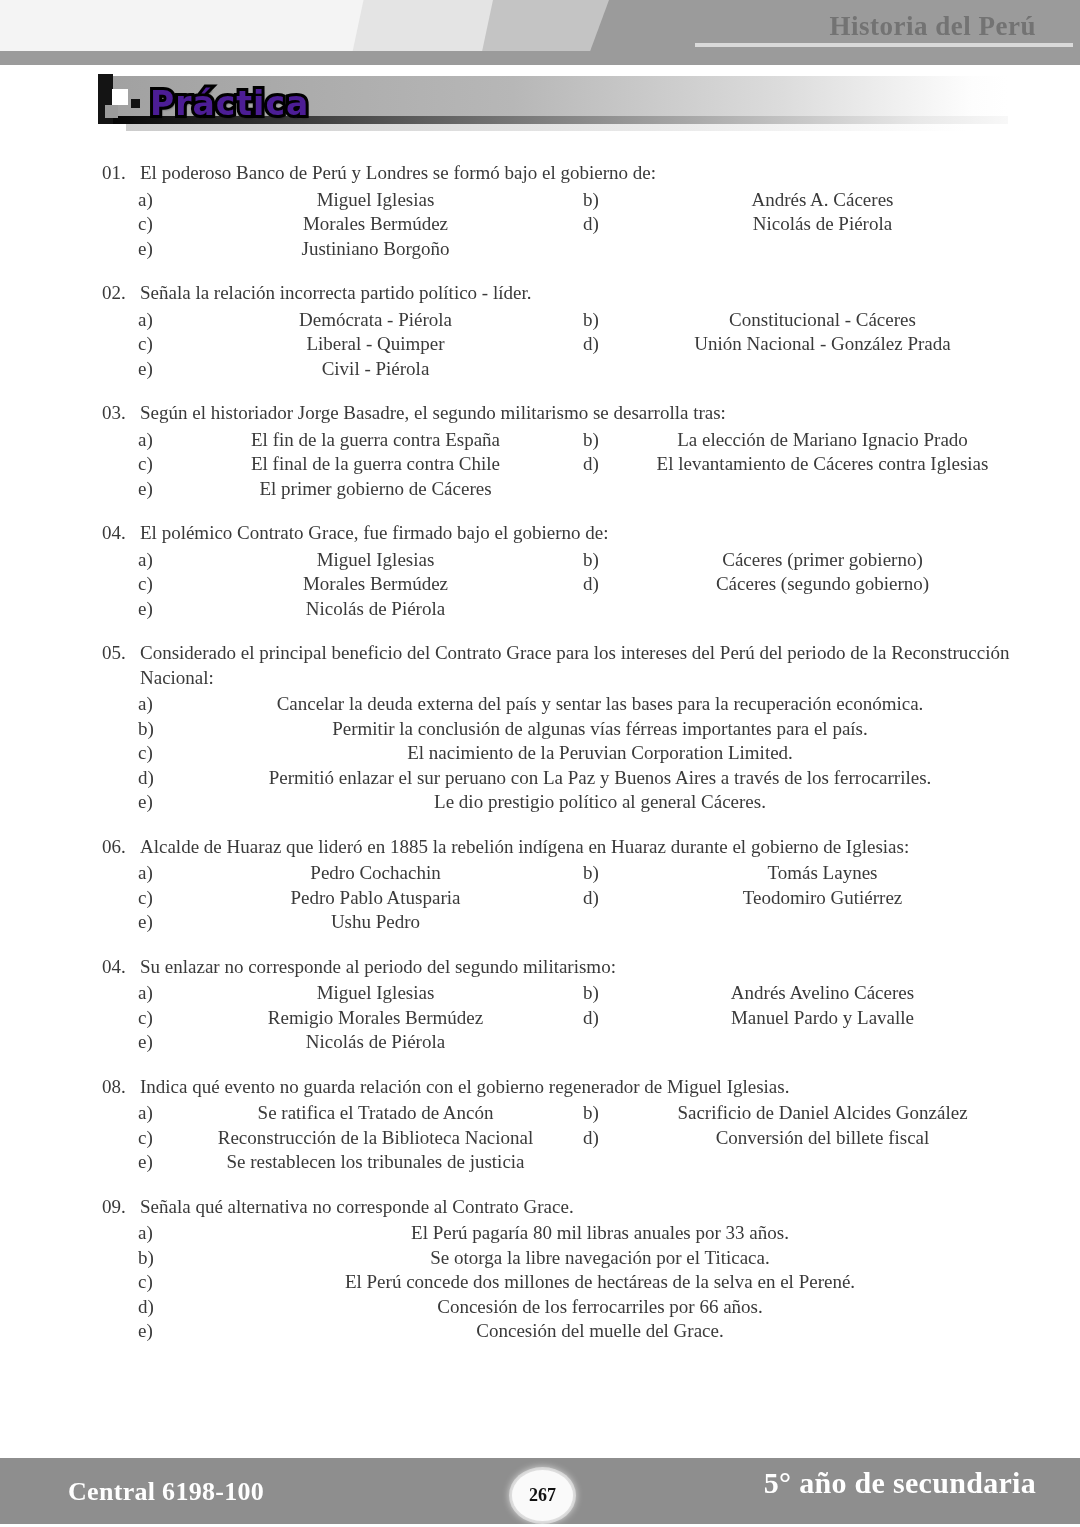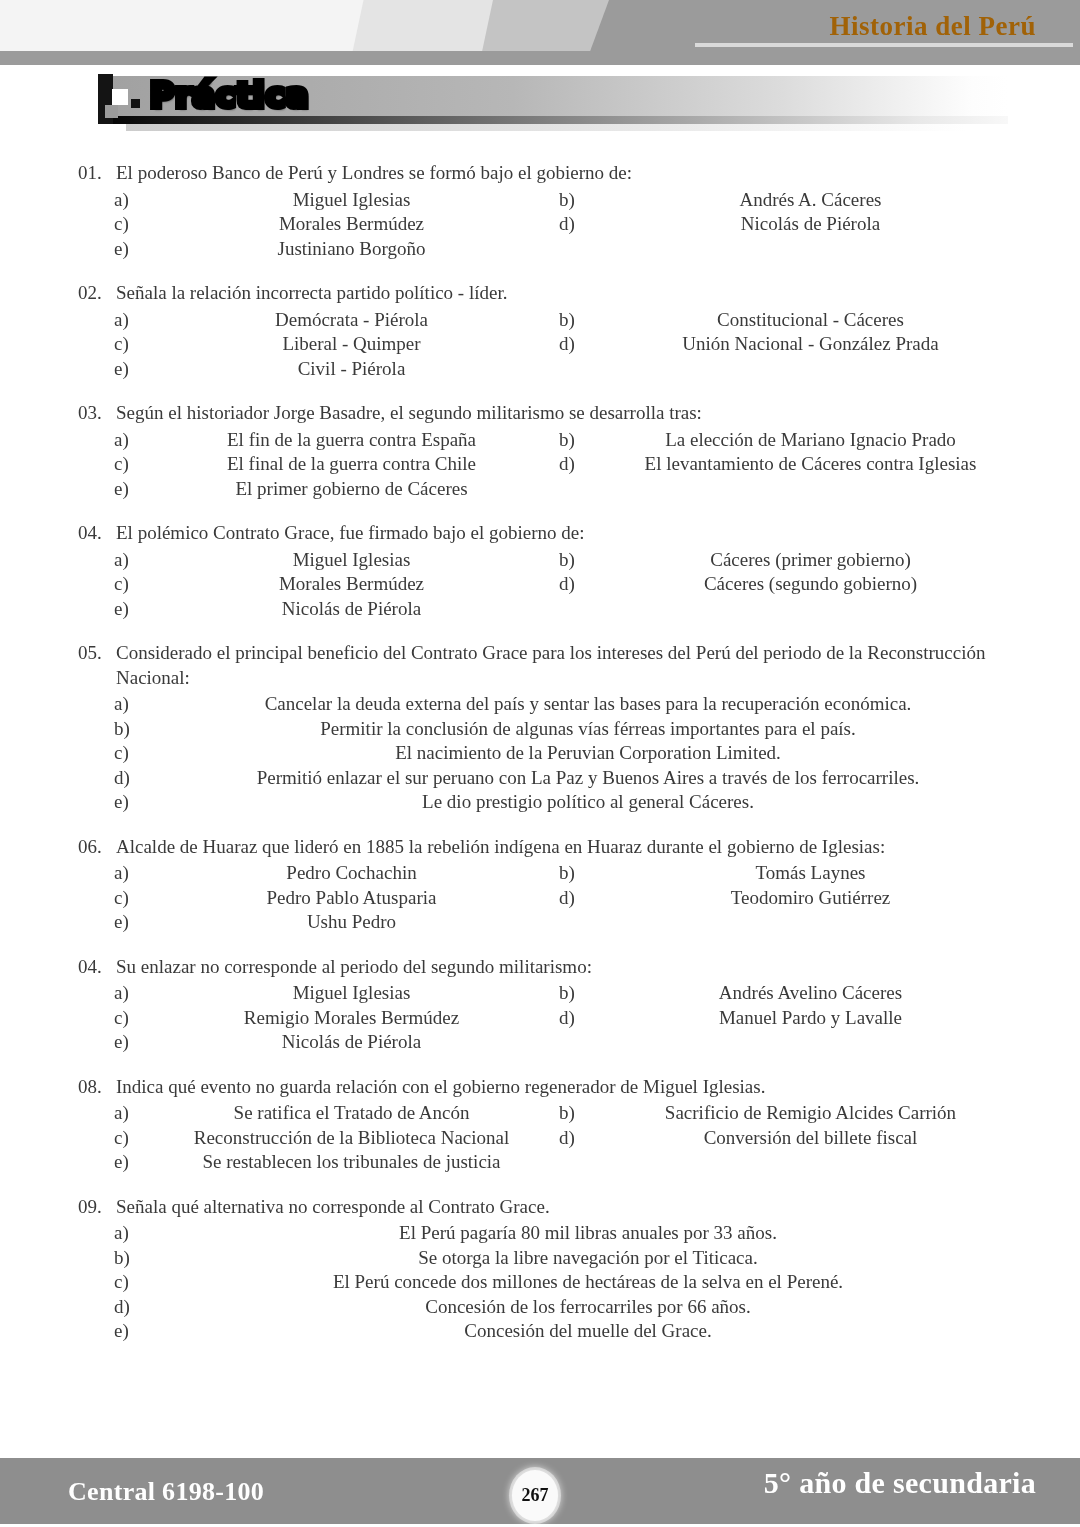--- a/index.html
+++ b/index.html
@@ -12,63 +12,63 @@
   }
   .page { position: relative; width: 1080px; height: 1527px; background: #fff; }
 
   
   .header { position: relative; height: 65px; background: #fff; overflow: hidden; }
   .header-light  { position: absolute; left: 0; top: 0; width: 620px; height: 51px; background: #f4f4f4; }
   .header-para1  { position: absolute; left: 358px; top: -4px; width: 132px; height: 60px; background: #e4e4e4; transform: skewX(-12deg); }
   .header-para2  { position: absolute; left: 488px; top: -4px; width: 128px; height: 55px; background: #c4c4c4; transform: skewX(-12deg); border-bottom-right-radius: 18px; }
   .header-gray   { position: absolute; left: 585px; top: 0; width: 495px; height: 65px; background: #9b9b9b; clip-path: polygon(24px 0, 100% 0, 100% 100%, 0 100%); }
   .header-band   { position: absolute; left: 0; top: 51px; width: 1080px; height: 14px; background: #9b9b9b; }
-  .header-title  { position: absolute; right: 44px; top: 11px; color: #a16207; font-weight: bold; font-size: 27px; letter-spacing: .5px; }
+  .header-title  { position: absolute; right: 44px; top: 11px; color: #737373; font-weight: bold; font-size: 27px; letter-spacing: .5px; }
   .header-underline { position: absolute; left: 695px; top: 43px; width: 378px; height: 4px; background: #dadada; }
 
   
   .banner { position: relative; height: 66px; margin-top: 11px; }
   .banner-bar   { position: absolute; left: 108px; top: 0; width: 900px; height: 40px;
                   background: linear-gradient(to right, #a1a1a1, #b7b7b7 45%, #dcdcdc 75%, #fdfdfd 96%, #fff); }
   .banner-dark  { position: absolute; left: 108px; top: 40px; width: 900px; height: 8px;
                   background: linear-gradient(to right, #050505, #4c4c4c 28%, #9c9c9c 60%, #e8e8e8 90%, #f8f8f8); }
   .banner-lightstrip { position: absolute; left: 126px; top: 48px; width: 884px; height: 7px;
                   background: linear-gradient(to right, #cccccc, #e9e9e9 60%, #ffffff 95%); }
   .banner-bracket { position: absolute; left: 98px; top: -2px; width: 15px; height: 50px; background: #141414; }
   .banner-sq-white { position: absolute; left: 112px; top: 13px; width: 16px; height: 16px; background: #ffffff; }
   .banner-sq-gray  { position: absolute; left: 105px; top: 29px; width: 13px; height: 13px; background: #9b9b9b; }
   .banner-bullet   { position: absolute; left: 131px; top: 23px; width: 9px; height: 9px; background: #121212; }
   .banner-title {
-    position: absolute; left: 150px; top: 0px;
+    position: absolute; left: 150px; top: 8px;
     font-family: "DejaVu Sans", sans-serif;
     font-weight: bold; font-size: 33px; letter-spacing: 1px;
-    color: #000000;
+    color: #4c1d95;
     -webkit-text-stroke: 6px #000;
     paint-order: stroke fill;
     text-shadow: 2px 3px 2px rgba(0,0,0,0.55);
   }
 
   
-  .content { margin-top: 19px; padding-left: 78px; padding-right: 48px;
+  .content { margin-top: 19px; padding-left: 102px; padding-right: 48px;
              font-size: 19px; line-height: 24.5px; color: #3a3a3a; }
   .question + .question { margin-top: 20px; }
   .q-head { display: flex; }
   .q-num  { flex: 0 0 38px; }
   .q-text { flex: 1; }
   .options { margin-left: 36px; margin-top: 2px; }
   .options.two-col { display: grid; grid-template-columns: 445px 1fr; }
   .option { display: flex; }
   .opt-letter { flex: 0 0 30px; }
   .opt-text { flex: 1; text-align: center; }
 
   
   .footer { position: absolute; left: 0; top: 1458px; width: 1080px; height: 66px; background: #8e8e8e; }
   .footer-left  { position: absolute; left: 68px; top: 19px; color: #fff; font-weight: bold; font-size: 26px; letter-spacing: .3px; }
   .footer-right { position: absolute; right: 44px; top: 8px; color: #fff; font-weight: bold; font-size: 30px; letter-spacing: .3px; }
-  .page-badge { position: absolute; left: 512px; top: 12px; width: 46px; height: 51px;
+  .page-badge { position: absolute; left: 512px; top: 12px; width: 61px; height: 51px;
                 background: #fafafa; border-radius: 50%;
                 box-shadow: 0 0 0 3px rgba(255,255,255,.45), 0 0 7px 3px rgba(255,255,255,.65);
                 display: flex; align-items: center; justify-content: center; }
   .page-badge span { font-weight: bold; font-size: 18px; color: #111; }
 </style>
 </head>
 <body>
 
 <div class="page">
 
@@ -302,21 +302,21 @@
       <span class="q-num">08.</span>
       <span class="q-text">Indica qué evento no guarda relación con el gobierno regenerador de Miguel Iglesias.</span>
     </div>
     <div class="options two-col">
           <div class="option">
             <span class="opt-letter">a)</span>
             <span class="opt-text">Se ratifica el Tratado de Ancón</span>
           </div>
           <div class="option">
             <span class="opt-letter">b)</span>
-            <span class="opt-text">Sacrificio de Remigio Alcides Carrión</span>
+            <span class="opt-text">Sacrificio de Daniel Alcides González</span>
           </div>
           <div class="option">
             <span class="opt-letter">c)</span>
             <span class="opt-text">Reconstrucción de la Biblioteca Nacional</span>
           </div>
           <div class="option">
             <span class="opt-letter">d)</span>
             <span class="opt-text">Conversión del billete fiscal</span>
           </div>
           <div class="option">

